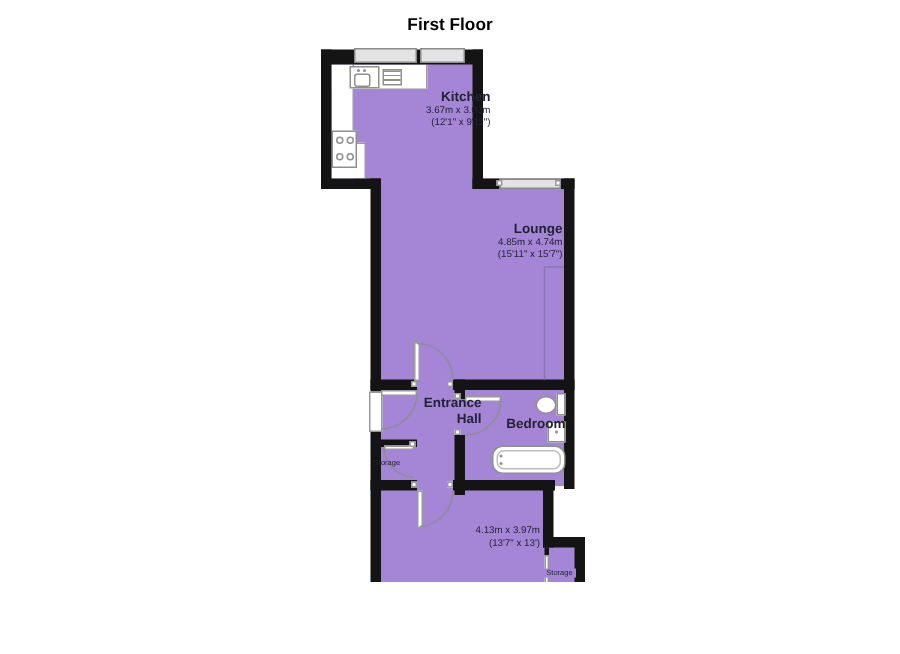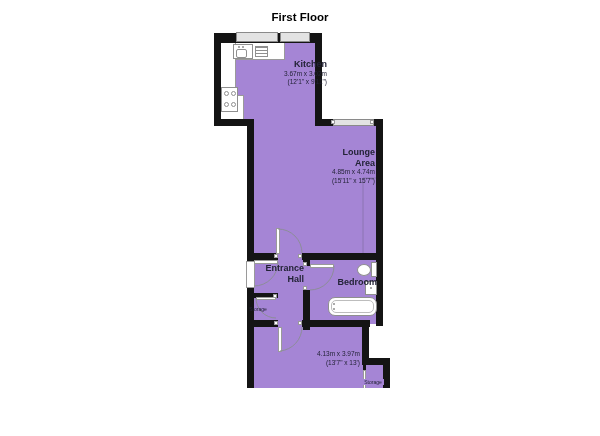--- a/index.html
+++ b/index.html
@@ -133,26 +133,25 @@
   </svg>
 
   <div class="lbl" style="left:215px;top:59px;width:112px;">
     <div class="name">Kitchen</div>
     <div class="dims">3.67m x 3.02m</div>
     <div class="dims">(12'1" x 9'11")</div>
   </div>
 
   <div class="lbl" style="left:257px;top:147px;width:118px;">
     <div class="name">Lounge</div>
-    <div class="name">Area</div>
     <div class="dims">4.85m x 4.74m</div>
     <div class="dims">(15'11" x 15'7")</div>
   </div>
 
-  <div class="lbl" style="left:246px;top:263px;width:58px;">
+  <div class="lbl" style="left:263px;top:263px;width:58px;">
     <div class="name">Entrance</div>
     <div class="name">Hall</div>
   </div>
 
   <div class="lbl" style="left:309px;top:277px;width:68px;">
     <div class="name">Bedroom</div>
   </div>
 
   <div class="lbl" style="left:256px;top:350px;width:104px;">
     <div class="dims">4.13m x 3.97m</div>

